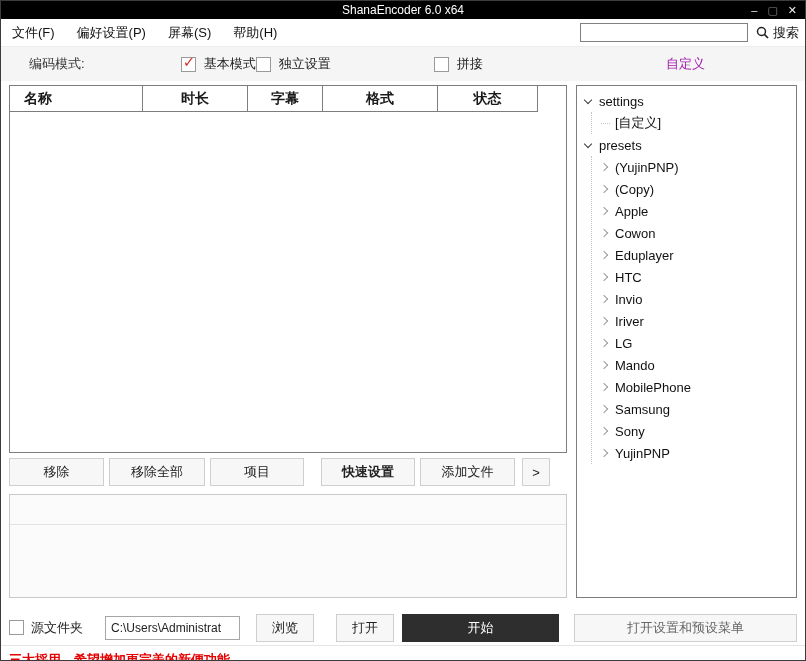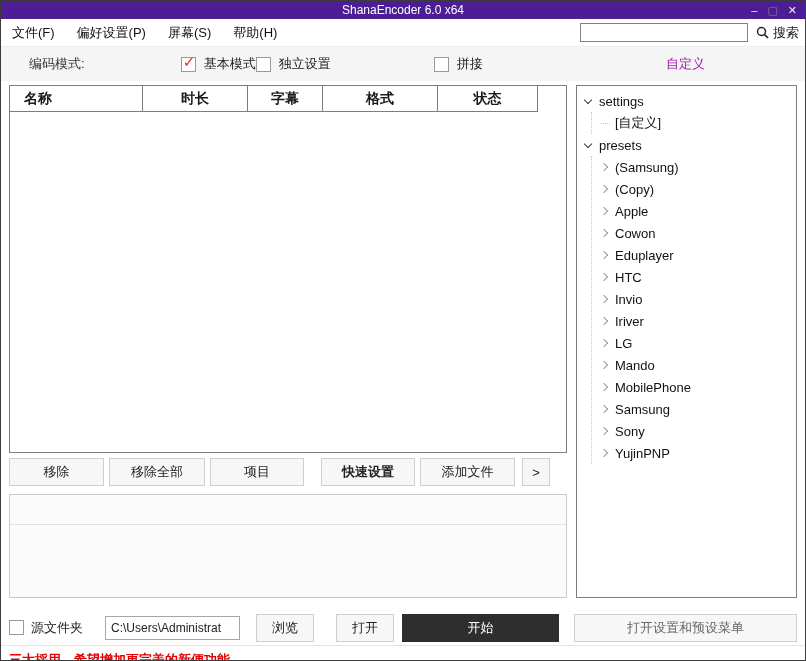--- a/index.html
+++ b/index.html
@@ -6,21 +6,21 @@
   html,body { width: 806px; height: 661px; overflow: hidden; }
   body {
     font-family: "Liberation Sans", "DejaVu Sans", sans-serif;
     background: #ffffff;
     color: #1a1a1a;
     position: relative;
   }
   .window { width: 806px; height: 661px; border: 1px solid #3c3c3c; background: #fff; position: relative; overflow: hidden; }
 
   
-  .titlebar { height: 18px; background: #4c1d95; color: #fff; position: relative; display: flex; align-items: center; }
+  .titlebar { height: 18px; background: #000000; color: #fff; position: relative; display: flex; align-items: center; }
   .titlebar .title { position: absolute; left: 0; right: 0; text-align: center; font-size: 12px; }
   .win-controls { margin-left: auto; display: flex; align-items: center; gap: 10px; padding-right: 8px; z-index: 2; }
   .win-controls span { font-size: 11px; color: #eee; cursor: default; line-height: 18px; }
   .win-controls .dim { color: #888; }
 
   
   .menubar { height: 28px; background: #fff; display: flex; align-items: center; border-bottom: 1px solid #ececec; }
   .menu-item { font-size: 13px; padding: 0 11px; line-height: 28px; color: #111; cursor: default; }
   .menu-right { margin-left: auto; display: flex; align-items: center; padding-right: 6px; }
   .search-input { width: 168px; height: 19px; border: 1px solid #808080; font-size: 12px; padding: 0 4px; outline: none; }
@@ -190,21 +190,21 @@
           <span class="tlabel">[自定义]</span>
         </div>
       </div>
       <div class="trow">
         <span class="chev down"></span>
         <span class="tlabel">presets</span>
       </div>
       <div class="tchildren">
         <div class="trow">
             <span class="chev right"></span>
-            <span class="tlabel">(Samsung)</span>
+            <span class="tlabel">(YujinPNP)</span>
           </div>
         <div class="trow">
             <span class="chev right"></span>
             <span class="tlabel">(Copy)</span>
           </div>
         <div class="trow">
             <span class="chev right"></span>
             <span class="tlabel">Apple</span>
           </div>
         <div class="trow">

